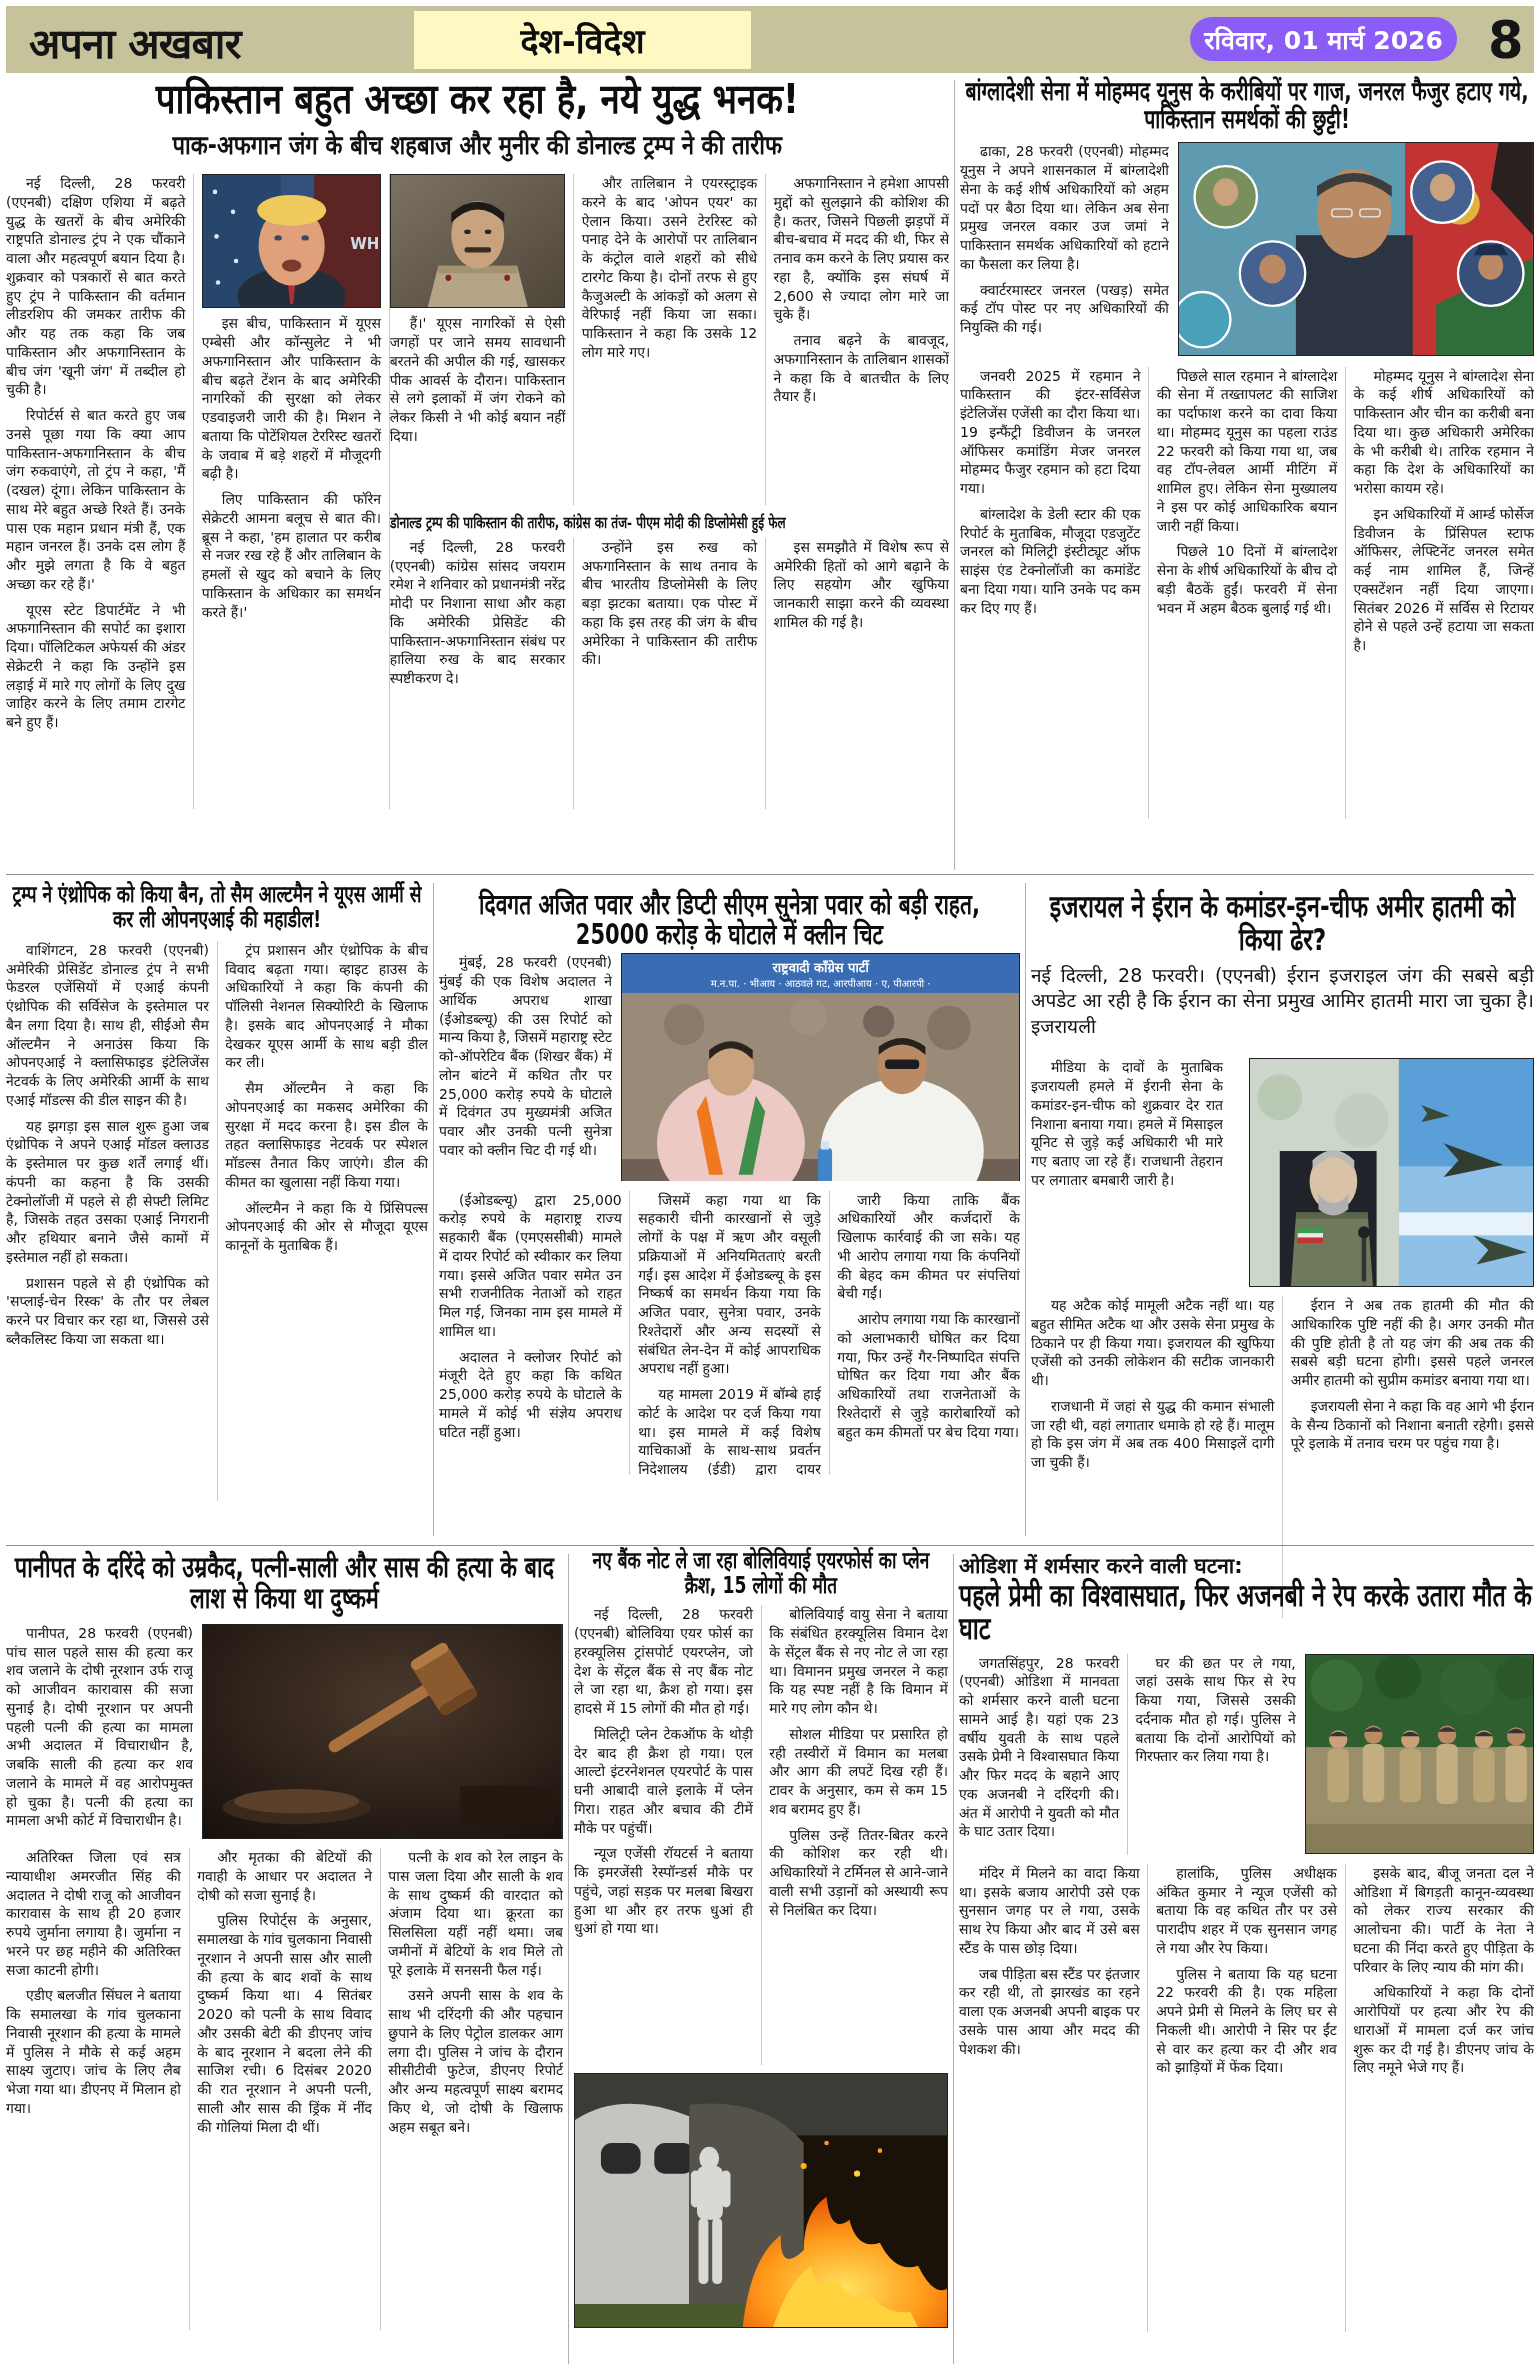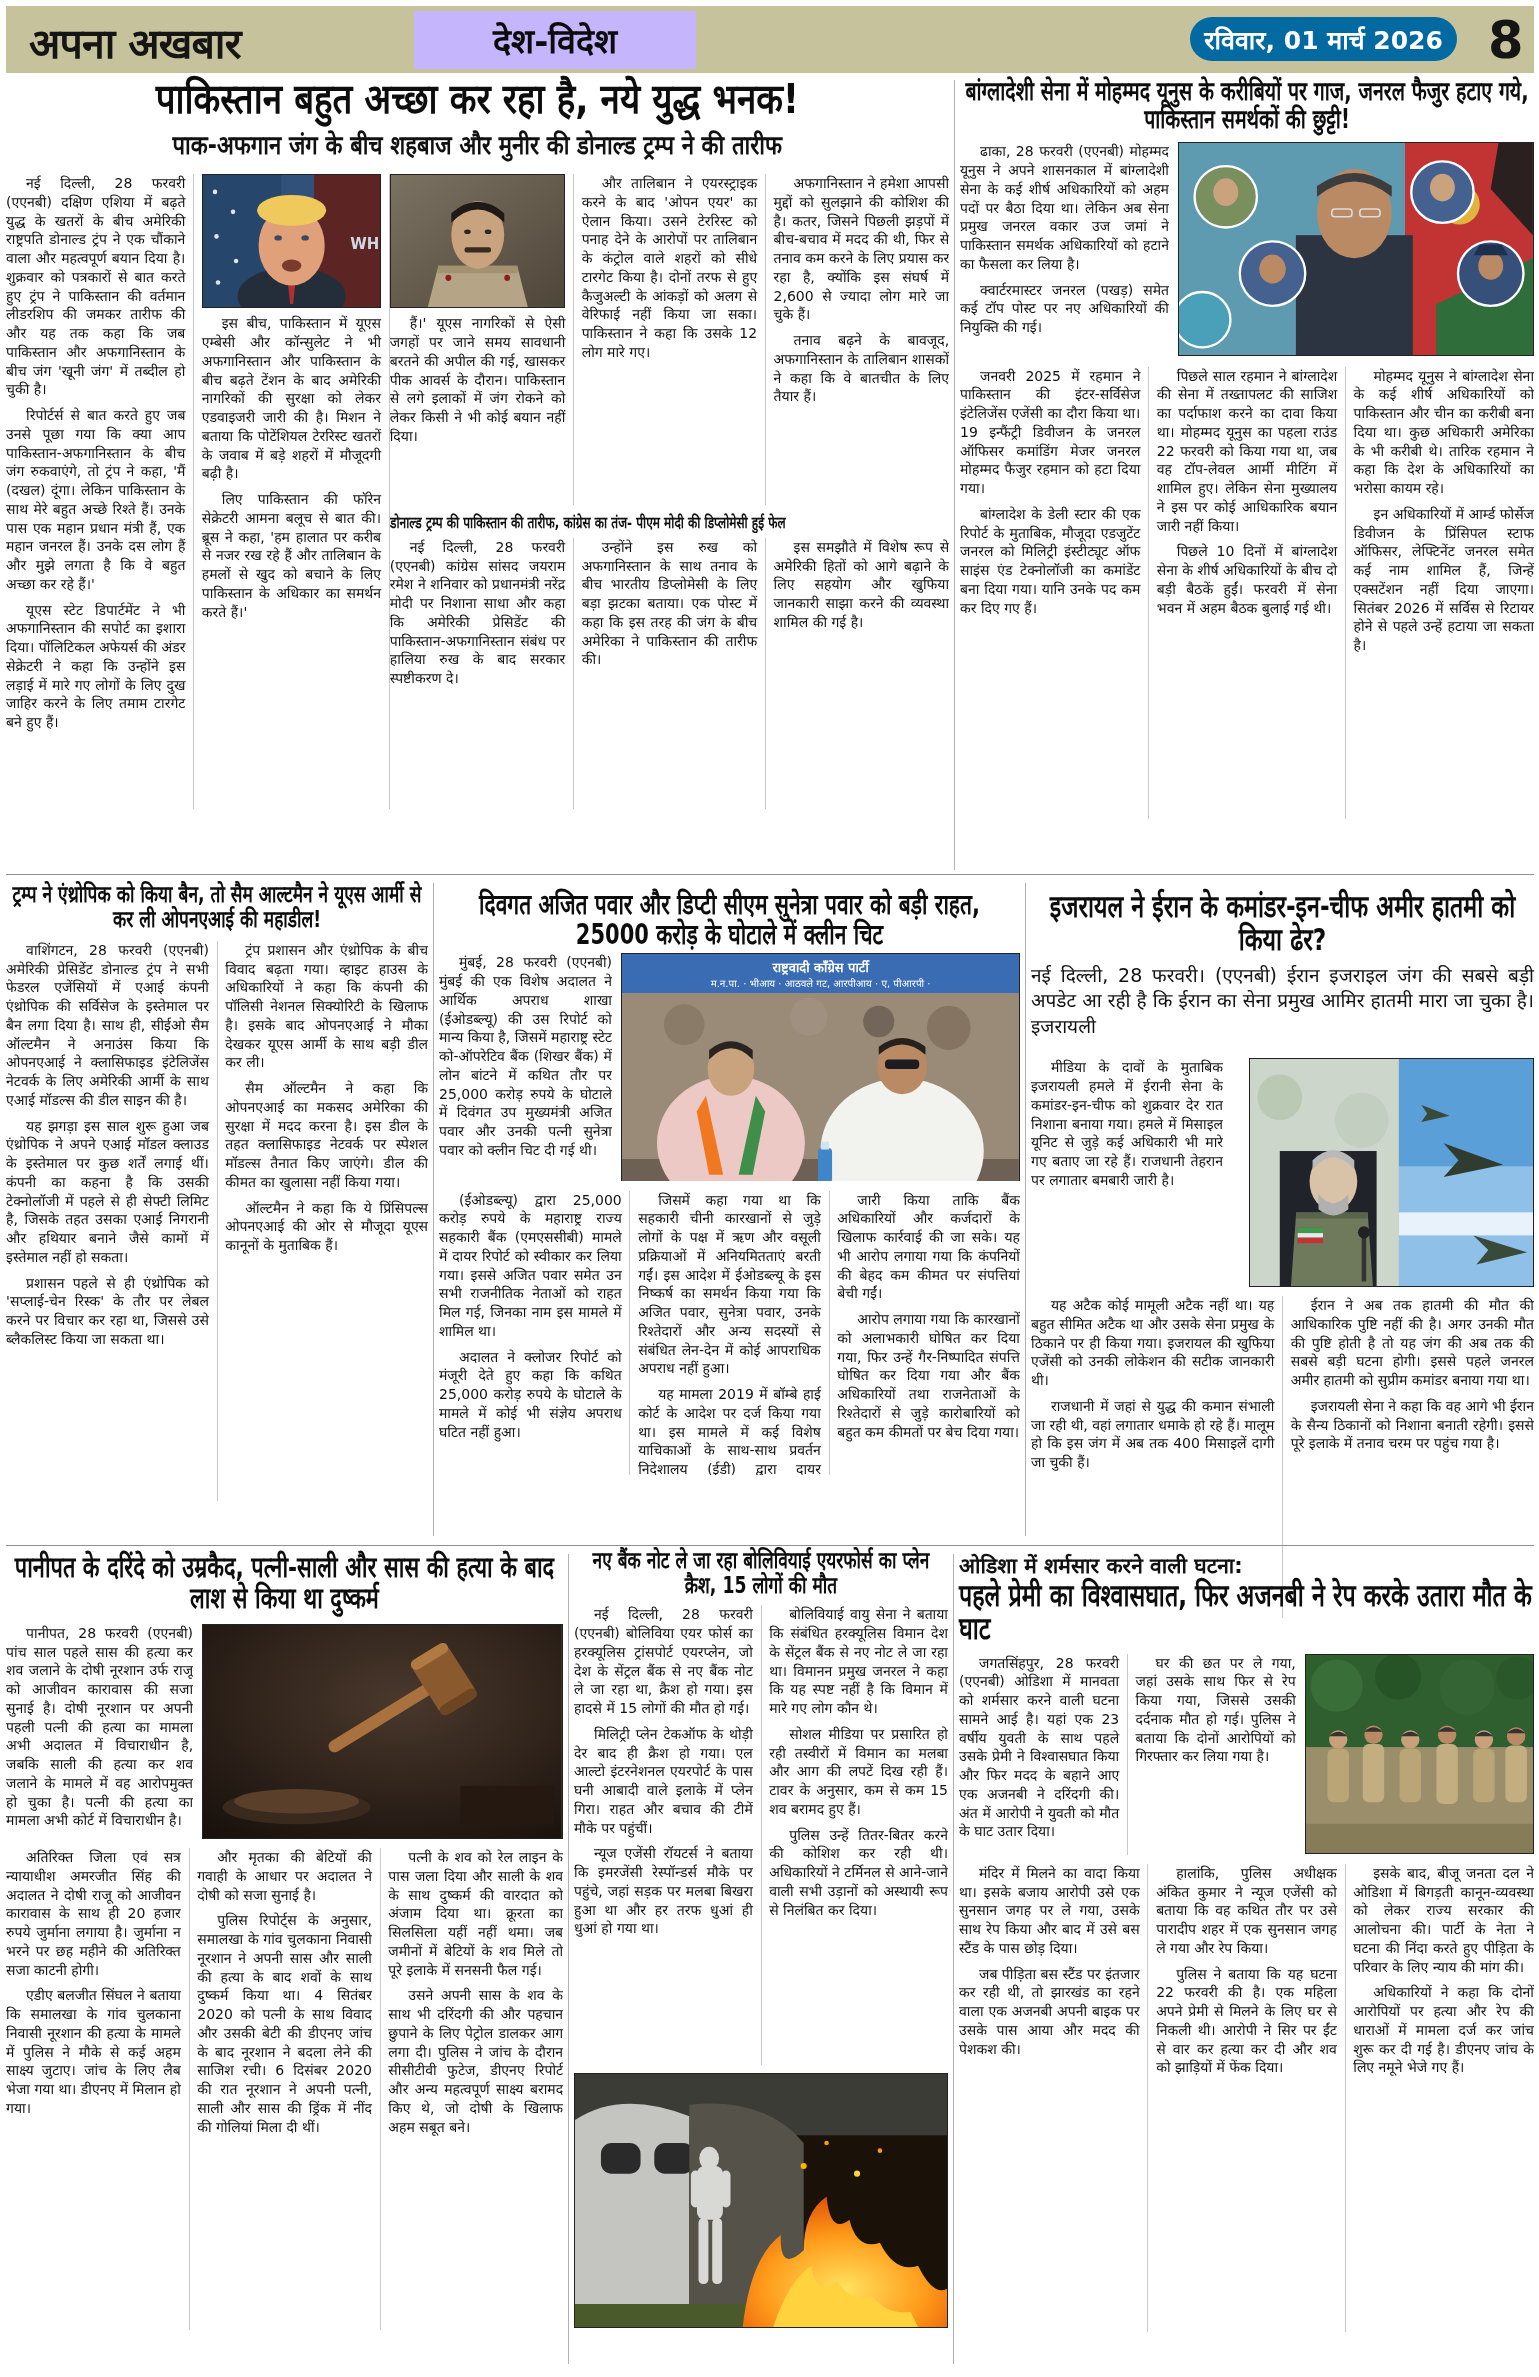--- a/index.html
+++ b/index.html
@@ -1,23 +1,23 @@
 <!DOCTYPE html>
 <html lang="hi" style="font-size:12.3px"><head>
 <meta charset="utf-8">
 <style>
   html,body{margin:0;padding:0;background:#e8e8e4;}
   #page{position:relative;width:1540px;height:2377px;background:#ffffff;
         font-family:"DejaVu Sans",sans-serif;color:#111;overflow:hidden;}
   
   .header{position:absolute;left:6.1px;top:6.1px;width:1528px;height:67px;background:#c6c29b;}
   .masthead{position:absolute;left:23px;top:7.7px;font-size:41px;font-weight:800;letter-spacing:-0.8px;color:#151515;}
-  .section-box{position:absolute;left:408px;top:4.6px;width:282px;height:58px;background:#c4b5fd;
+  .section-box{position:absolute;left:408px;top:4.6px;width:337px;height:58px;background:#fef9c3;
                display:flex;align-items:center;justify-content:center;font-size:34px;font-weight:800;color:#0c0c0c;}
-  .date-pill{position:absolute;left:1184px;top:10.7px;width:267px;height:44px;background:#0369a1;color:#fff;
+  .date-pill{position:absolute;left:1184px;top:10.7px;width:267px;height:44px;background:#8b5cf6;color:#fff;
              border-radius:23px;display:flex;align-items:center;justify-content:center;font-size:25px;font-weight:800;}
   .page-num{position:absolute;right:10.7px;top:4.6px;font-size:51px;font-weight:800;color:#151515;}
   
   .hl{font-weight:800;color:#0d0d0d;text-align:center;line-height:1.08;}
   .cx{display:block;transform-origin:left top;}
   .cx85{transform:scaleX(0.85);width:117.6%;}
   .cx75{transform:scaleX(0.75);width:133.33%;}
   .cols{display:flex;}
   .col{flex:1;padding:0 7.7px;border-right:0.8px solid #c8c8c8;text-align:justify;
        font-size:14px;line-height:1.34;overflow:hidden;}

